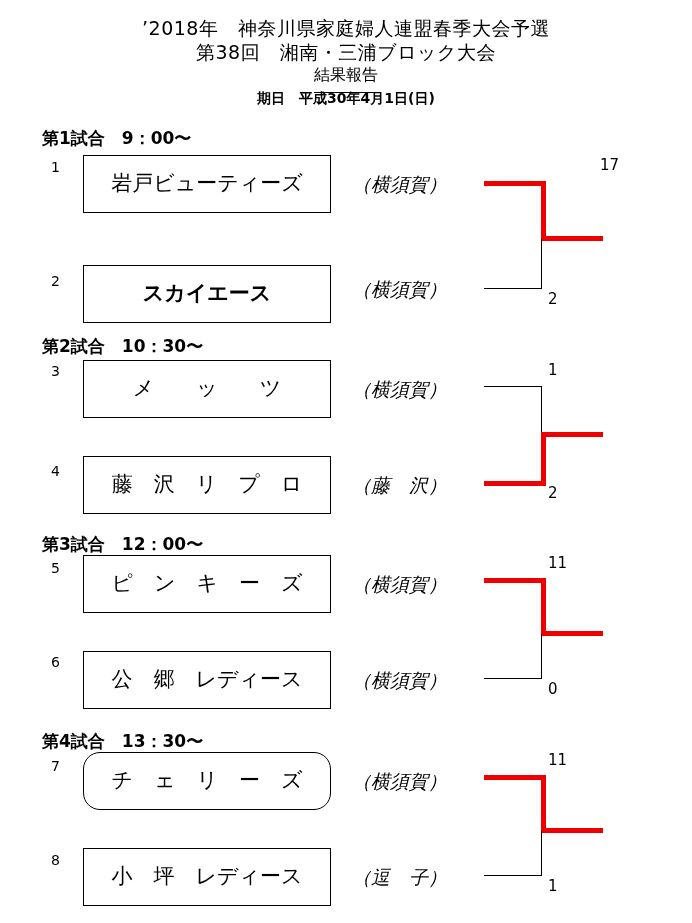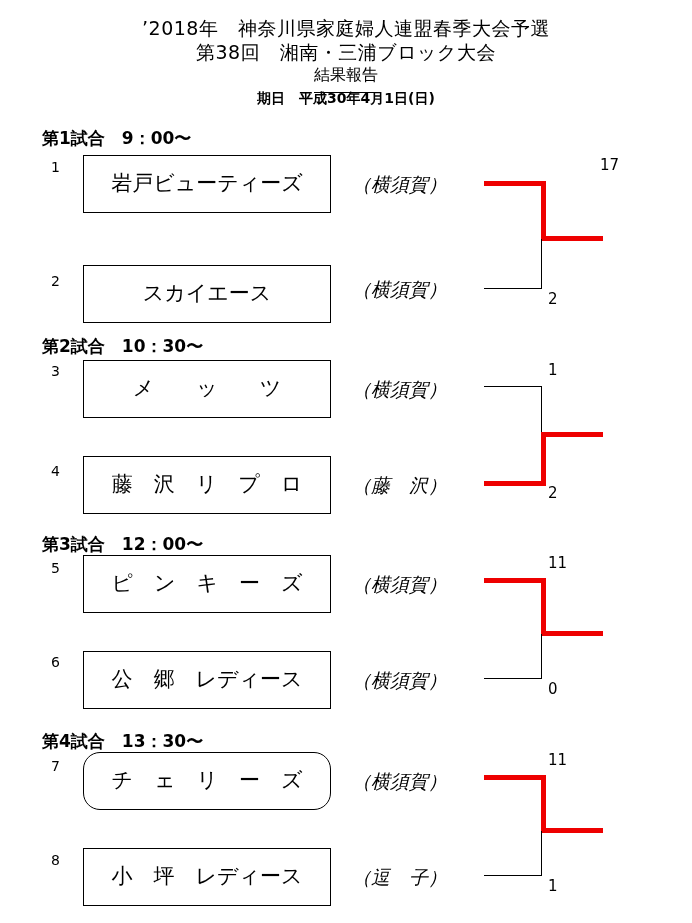--- a/index.html
+++ b/index.html
@@ -120,21 +120,21 @@
 <div class="match" id="m0" style="top:127px;">
   <div class="match-title">第1試合　9：00〜</div>
 
   <div class="seed" style="left:42px; top:32px;">1</div>
   <div class="team-box" style="top:28px;">
     <span class="team-name">岩戸ビューティーズ</span>
   </div>
   <div class="region" style="top:48px;">（横須賀）</div>
 
   <div class="seed" style="left:42px; top:146px;">2</div>
-  <div class="team-box" style="top:138px;">
+  <div class="team-box" style="top:138px;font-weight:bold;">
     <span class="team-name">スカイエース</span>
   </div>
   <div class="region" style="top:153px;">（横須賀）</div>
 
   <div class="ln h-red" style="left:484px; top:54px;  width:62px;"></div>
   <div class="ln v-red" style="left:541px; top:54px;  height:60px;"></div>
   <div class="ln h-red" style="left:541px; top:109px; width:62px;"></div>
   <div class="ln h-black" style="left:484px; top:161px; width:58px;"></div>
   <div class="ln v-black" style="left:541px; top:112px; height:49px;"></div>
 

